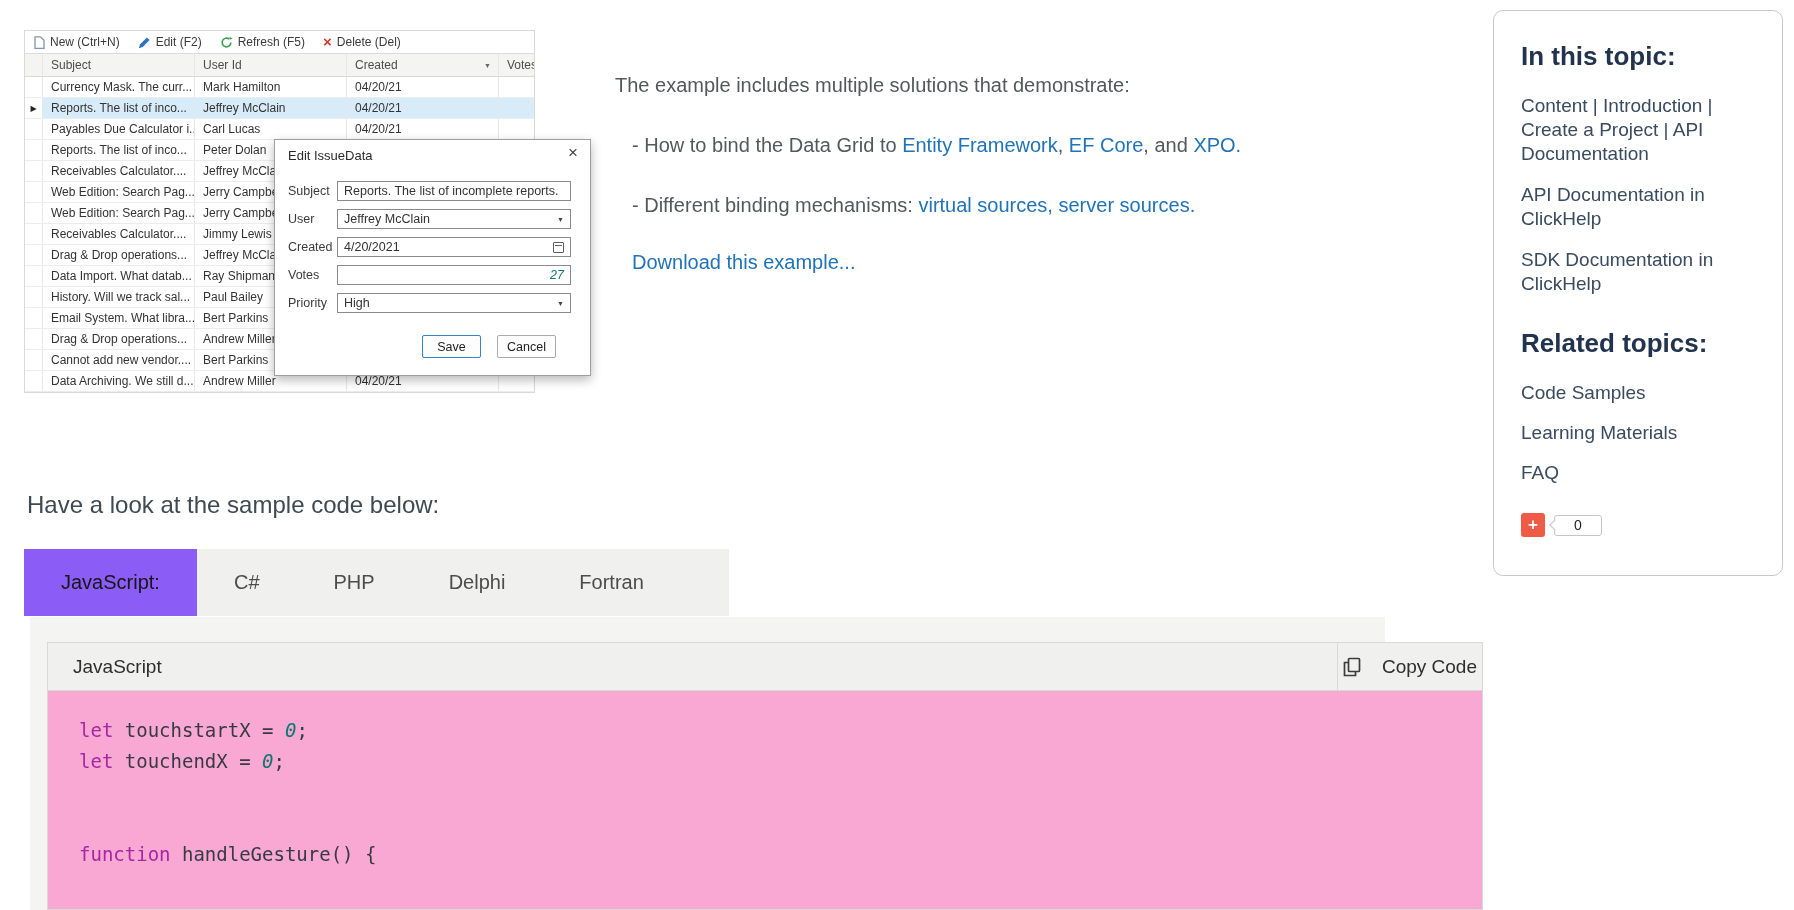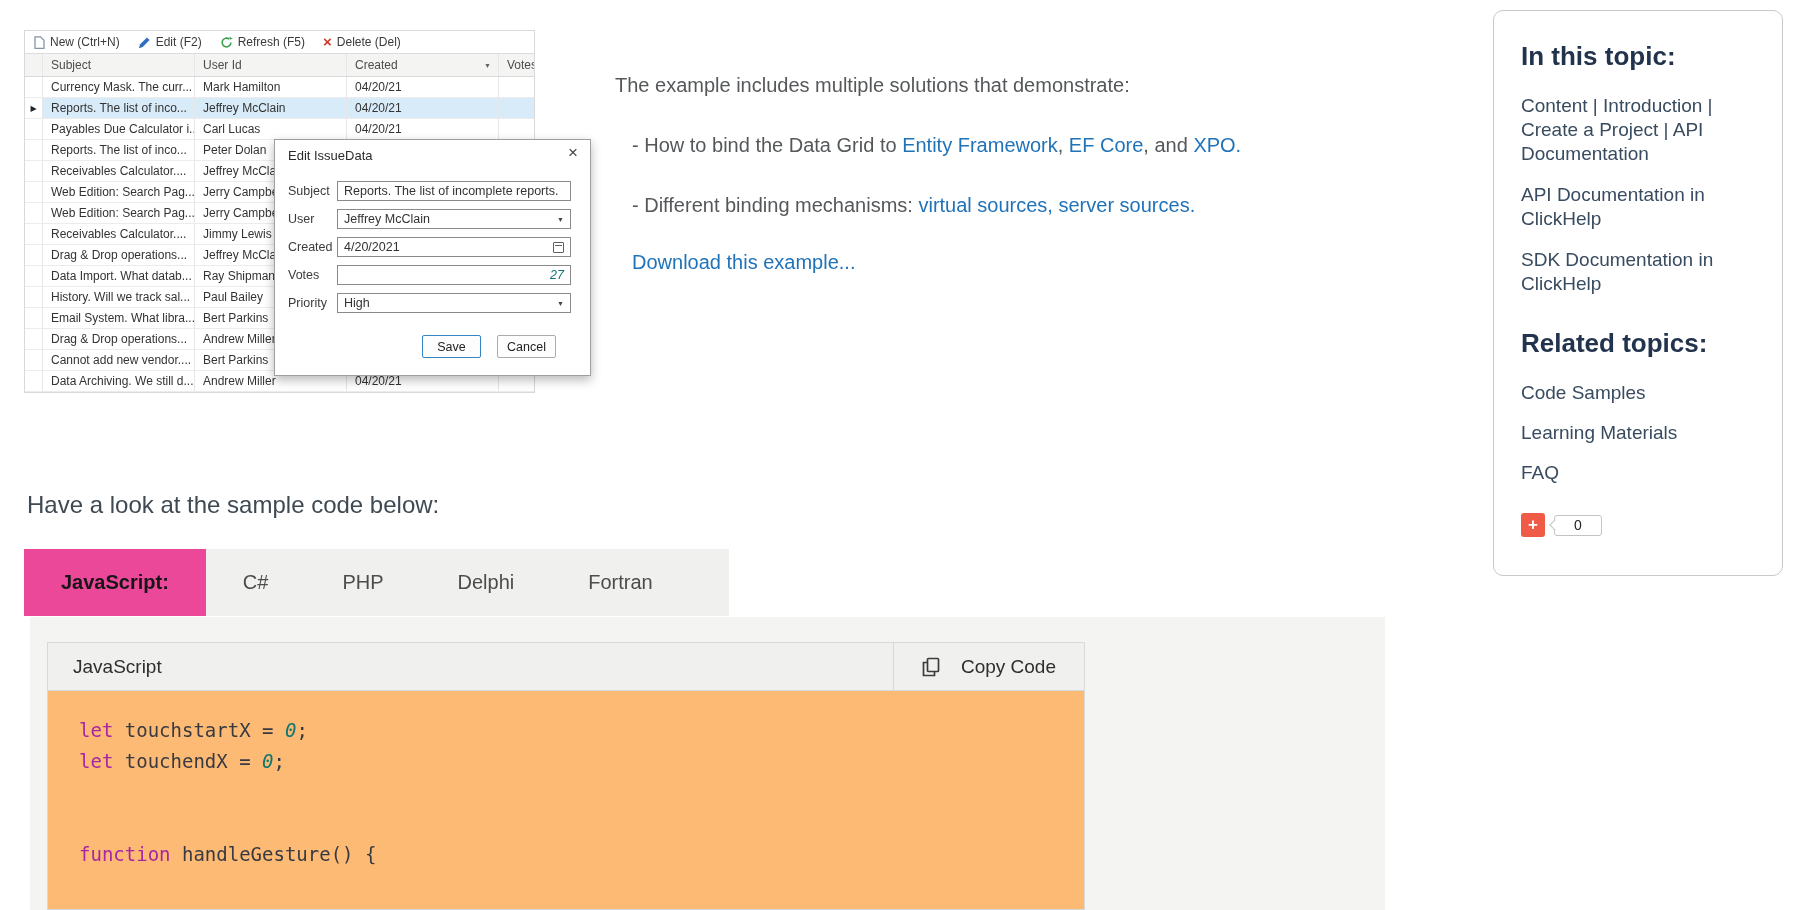--- a/index.html
+++ b/index.html
@@ -61,28 +61,28 @@
                 font-size:17px; display:flex; align-items:center; justify-content:center; }
   #share-tail { width:8px; height:8px; background:#fff; border-left:1px solid #c4c4c4; border-bottom:1px solid #c4c4c4;
                 transform:rotate(45deg); margin-left:6px; margin-right:-5px; }
   #share-bubble { width:48px; height:21px; border:1px solid #c4c4c4; border-radius:3px; background:#fff;
                   display:flex; align-items:center; justify-content:center; font-size:14px; color:#222; }
 
   
   #sample-heading { position:absolute; left:27px; top:491px; font-size:24px; color:#3f4952; }
   #code-tabs { position:absolute; left:24px; top:549px; width:705px; height:67px; display:flex; background:#f0f0ef; }
   .tab { display:flex; align-items:center; padding:0 37px; font-size:20px; color:#4c4c4c; white-space:nowrap; }
-  .tab.active { background:#ec4899; color:#161616; font-weight:bold; }
+  .tab.active { background:#8b5cf6; color:#161616; font-weight:normal; }
   #code-panel { position:absolute; left:30px; top:617px; width:1355px; height:293px; background:#f4f4f2; }
-  #code-block { position:absolute; left:17px; top:25px; width:1038px; height:268px;
-                border:1px solid #d9d9d7; background:#fdba74; }
+  #code-block { position:absolute; left:17px; top:25px; width:1436px; height:268px;
+                border:1px solid #d9d9d7; background:#f9a8d4; }
   .code-head { height:48px; background:#f0f0ee; border-bottom:1px solid #d9d9d7; display:flex; align-items:center; }
   .code-lang { padding-left:25px; font-size:19px; color:#2e2e2e; }
   #copy-btn { margin-left:auto; height:100%; border-left:1px solid #d9d9d7; display:flex; align-items:center;
-              gap:21px; padding:0 28px; font-size:19px; color:#2e2e2e; }
+              gap:21px; padding:0 5px; font-size:19px; color:#2e2e2e; }
   .code-body { padding:24px 0 0 31px; font-family:"DejaVu Sans Mono",monospace; font-size:19px; line-height:31px; }
   .cline { white-space:pre; }
   .kw { color:#a626a4; } .num { color:#0e766e;font-style:italic; } .str { color:#a62b26; } .pl { color:#383a42; }
 </style>
 </head>
 <body>
 
 <div id="grid-shot">
   <div class="gtoolbar">
       <span class="tbi">

